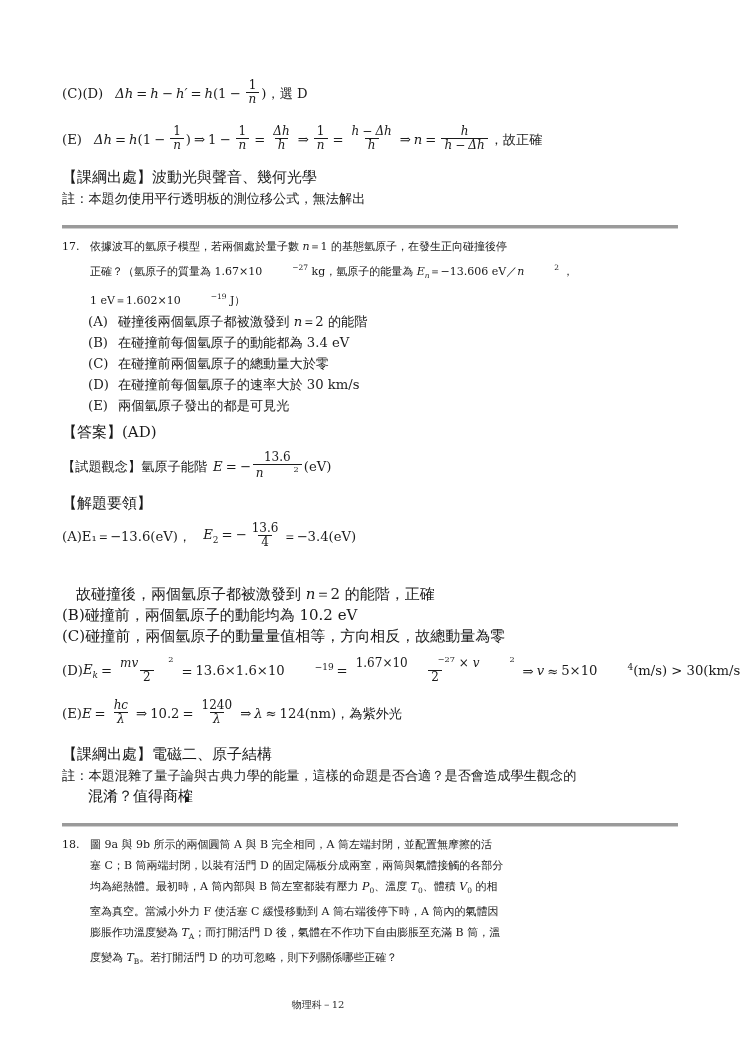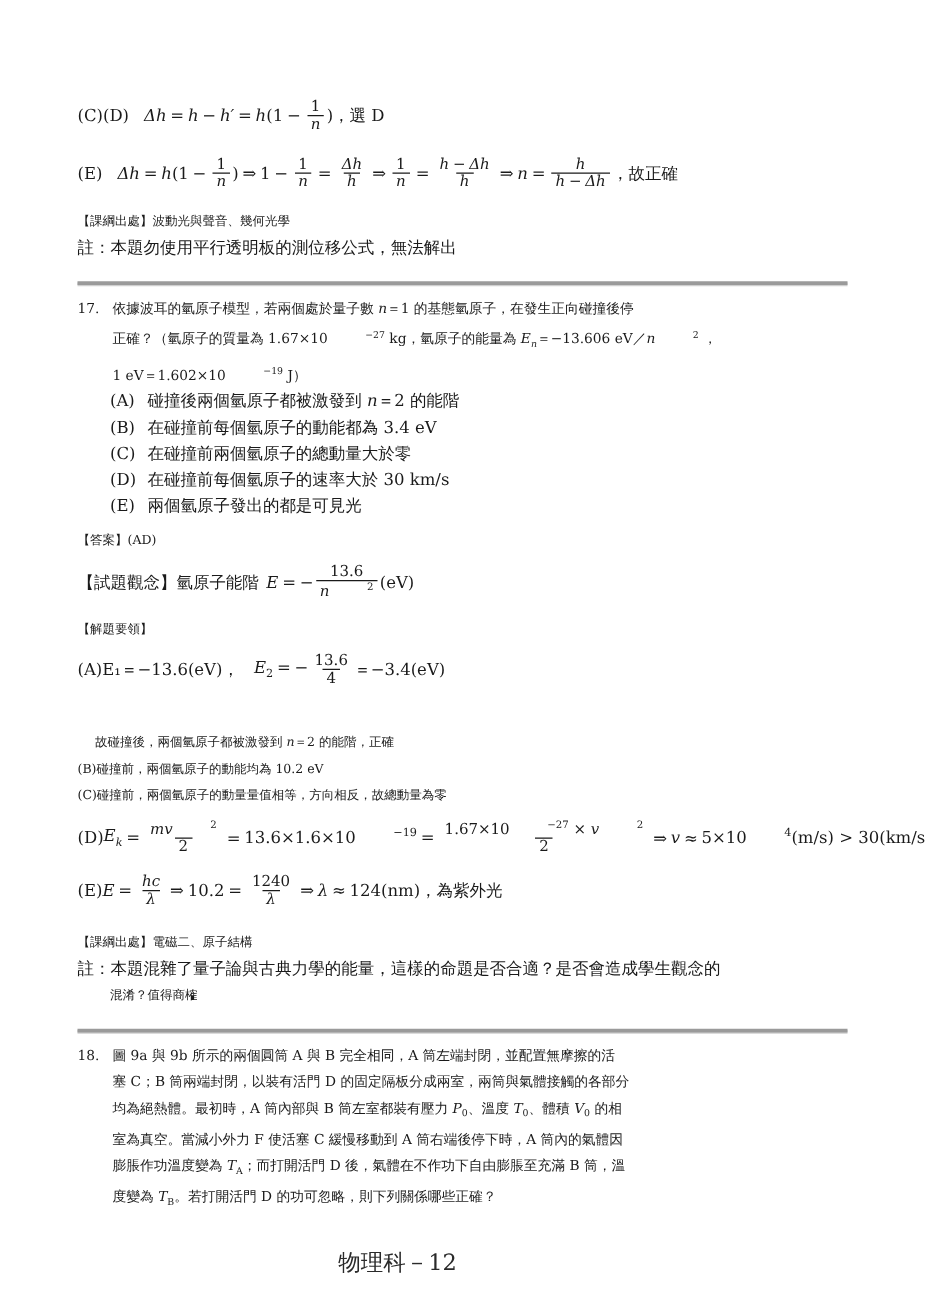--- a/index.html
+++ b/index.html
@@ -24,21 +24,21 @@
     padding: 0;
   }
   .content {
     position: absolute;
     left: 62px;
     top: 70px;
     width: 616px;
     margin-top: 11px;
   }
   .para {
-    font-size: 10px;
+    font-size: 15px;
     line-height: 21px;
     margin: 0;
   }
   .mathline {
     display: flex;
     align-items: center;
     font-size: 13.2px;
     line-height: 1.1;
     white-space: nowrap;
   }
@@ -131,21 +131,21 @@
   .vgap14 { height: 14px; }
   .vgap16 { height: 16px; }
   .vgap20 { height: 20px; }
 
   .footer {
     position: absolute;
     left: 0;
     top: 998px;
     width: 636px;
     text-align: center;
-    font-size: 18px;
+    font-size: 10px;
     color: #2a2a2a;
   }
 </style>
 </head>
 <body>
 
 <div class="page">
   <div class="content">
 
     <div class="mathline">

